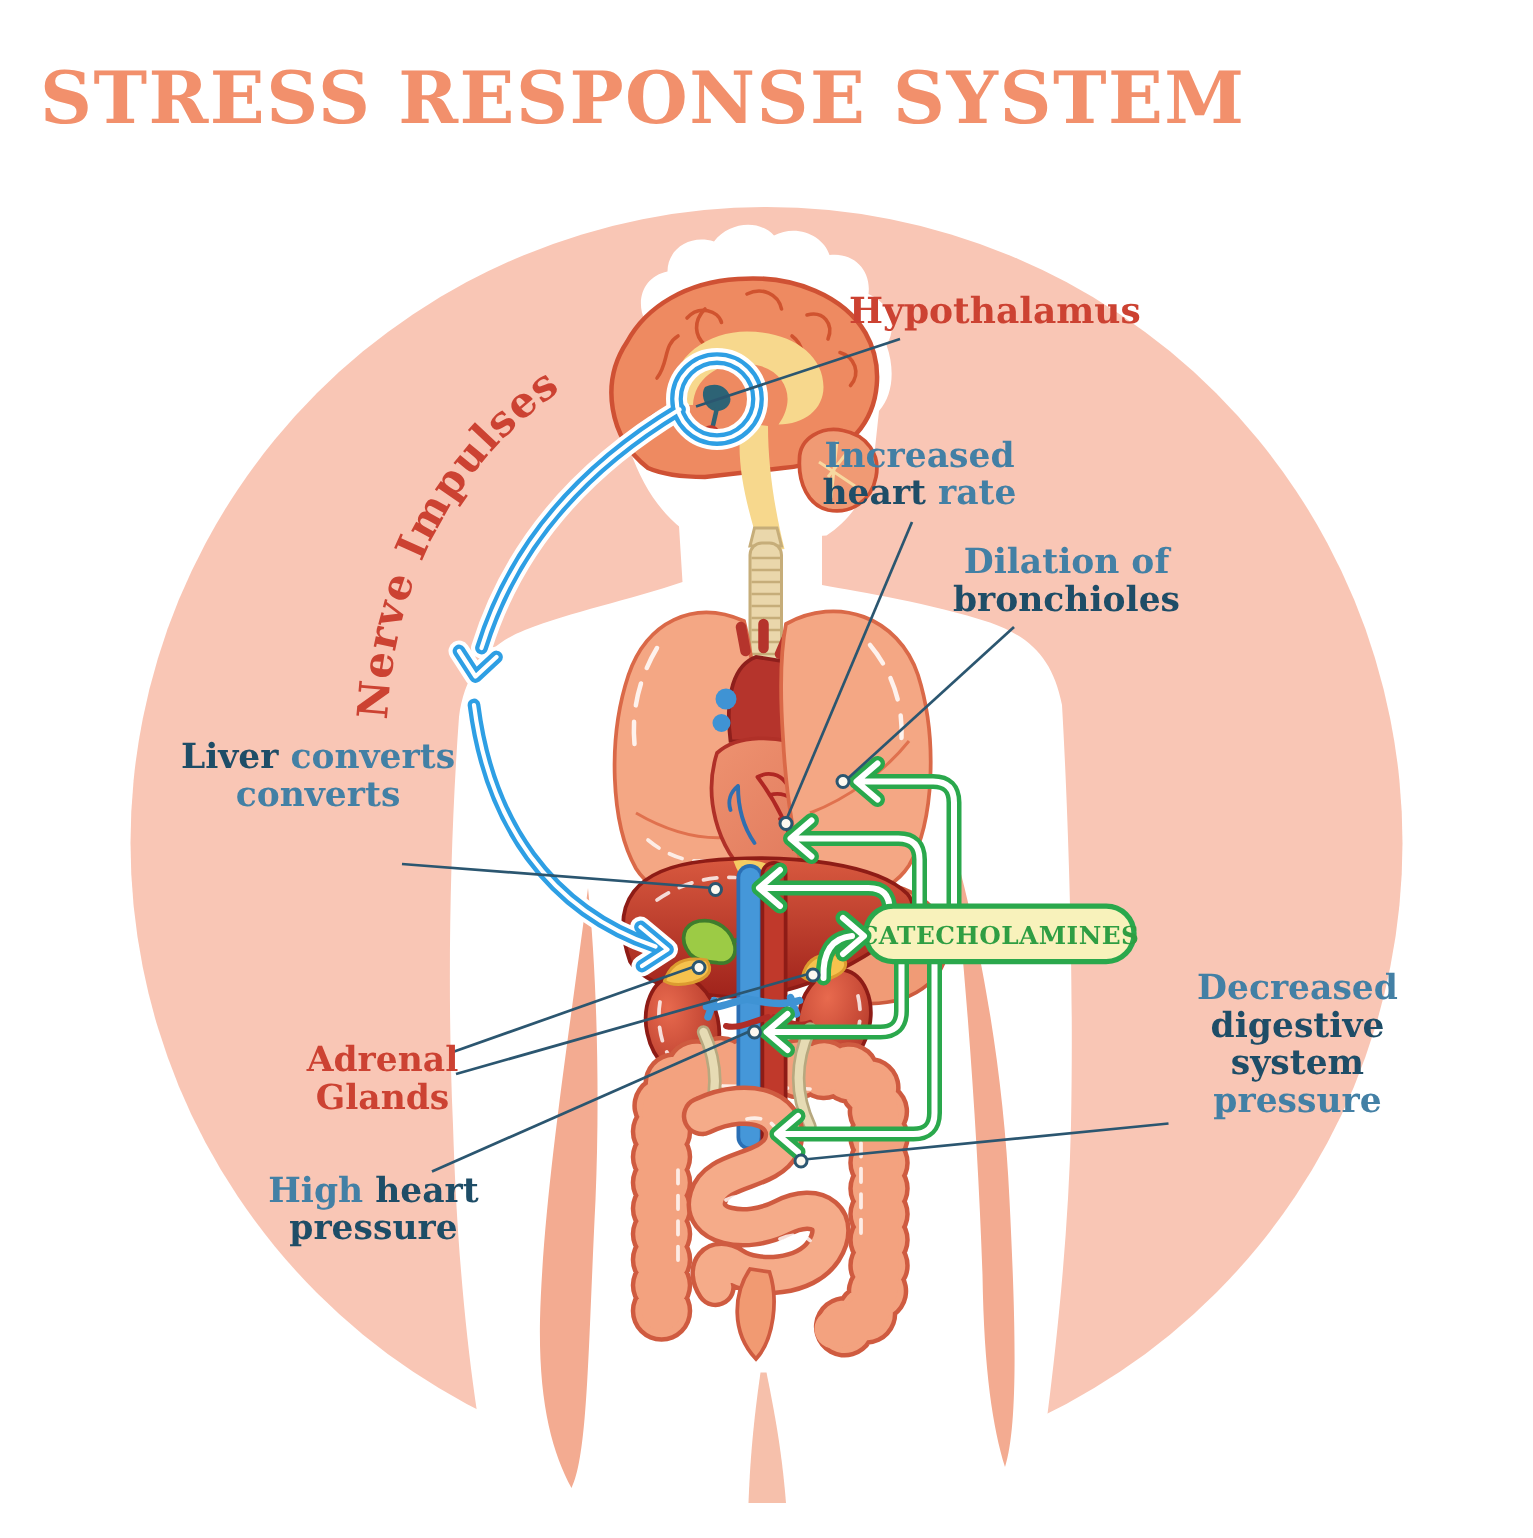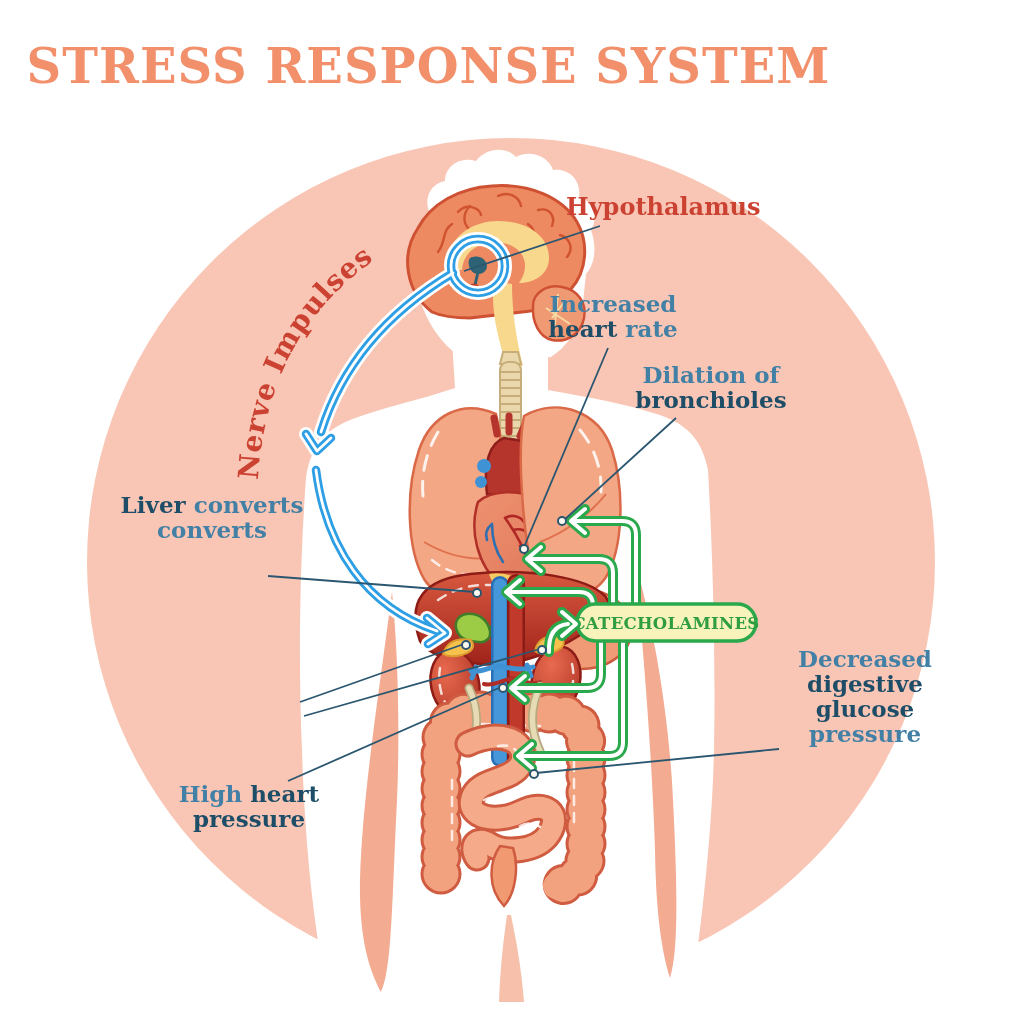--- a/index.html
+++ b/index.html
@@ -275,26 +275,30 @@
 <div class="lbl ctr" style="left:711px;top:362px;">
   <div><span class="blue">Dilation of</span></div>
   <div><span class="navy">bronchioles</span></div>
 </div>
 
 <div class="lbl ctr" style="left:212px;top:492px;text-align:center;">
   <div><span class="navy">Liver</span><span class="blue"> converts</span></div>
   <div><span class="blue">converts</span></div>
 </div>
 
+<div class="lbl ctr red" style="left:255px;top:694px;">
+  <div><span>Adrenal</span></div>
+  <div><span>Glands</span></div>
+</div>
 
 <div class="lbl ctr" style="left:249px;top:781px;">
   <div><span class="blue">High</span><span class="navy"> heart</span></div>
   <div><span class="navy">pressure</span></div>
 </div>
 
 <div class="lbl ctr" style="left:840px;top:646px;margin-left:25px;">
   <div><span class="blue">Decreased</span></div>
   <div><span class="navy">digestive</span></div>
-  <div><span class="navy">glucose</span></div>
+  <div><span class="navy">system</span></div>
   <div><span class="blue">pressure</span></div>
 </div>
 
 </div>
 
 </body></html>

